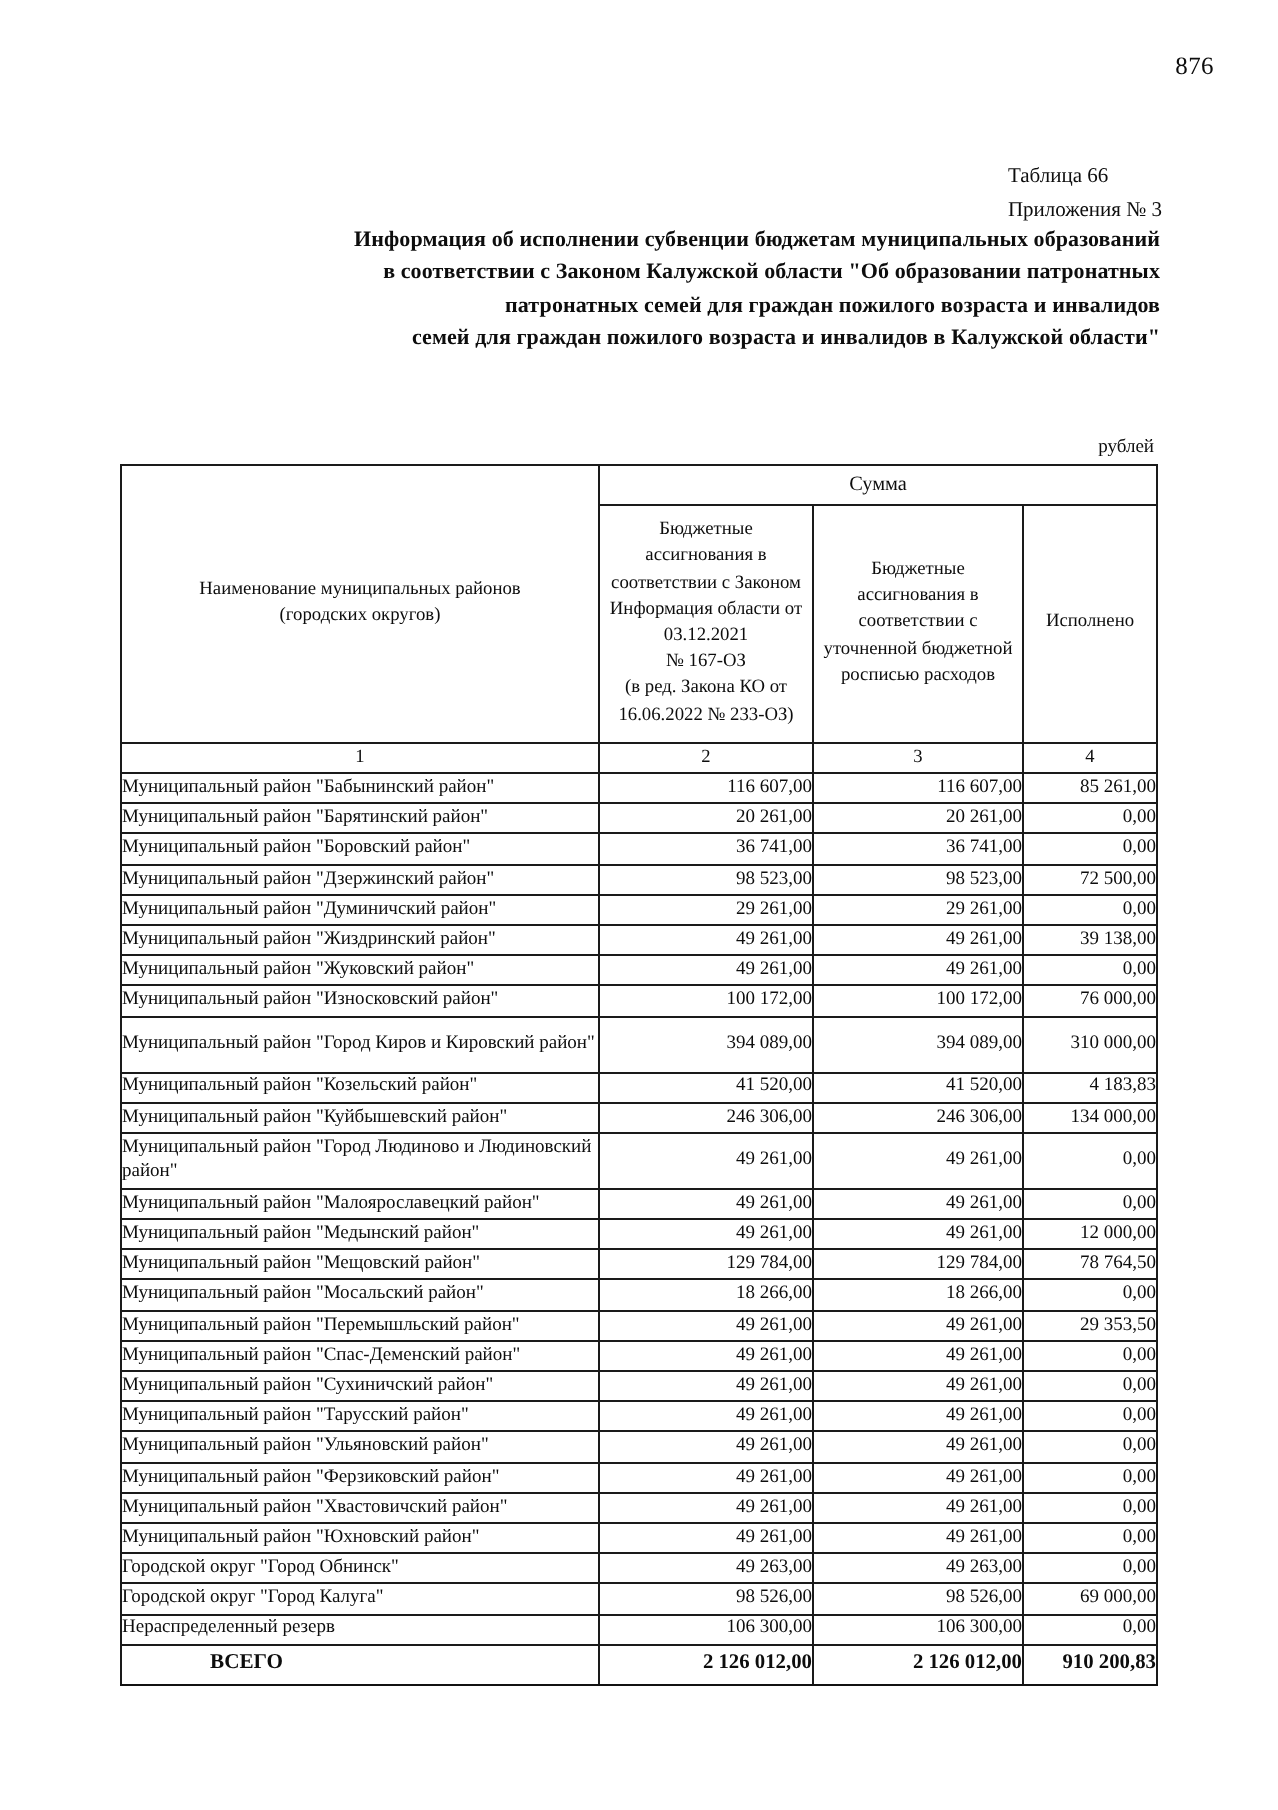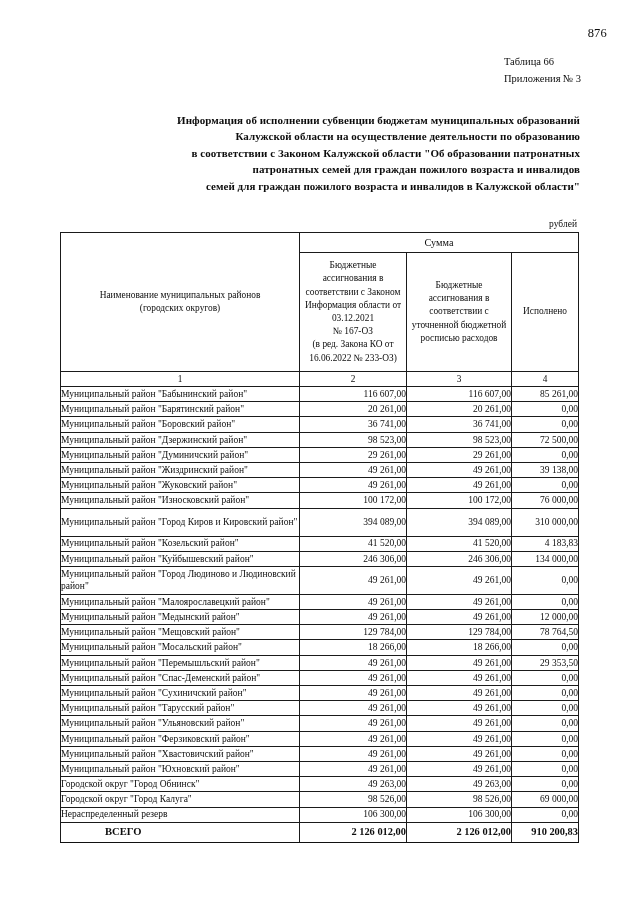--- a/index.html
+++ b/index.html
@@ -25,21 +25,21 @@
   .page-number {
     position: absolute;
     top: 26px;
     right: 32px;
     font-size: 12.5px;
     letter-spacing: .2px;
   }
   
   .doc-ref {
     position: absolute;
-    top: 53px;
+    top: 80px;
     right: 58px;
     text-align: left;
     font-size: 10.5px;
     line-height: 17px;
   }
   
   .heading {
     position: absolute;
     top: 112px;
     left: 60px;
@@ -141,21 +141,20 @@
 
   <div class="page-number">876</div>
 
   <div class="doc-ref">
     <div>Таблица 66</div>
     <div>Приложения № 3</div>
   </div>
 
   <div class="heading">
     <div>Информация об исполнении субвенции бюджетам муниципальных образований</div>
-    <div>Калужской области на осуществление деятельности по образованию</div>
     <div>в соответствии с Законом Калужской области "Об образовании патронатных</div>
     <div>патронатных семей для граждан пожилого возраста и инвалидов</div>
     <div>семей для граждан пожилого возраста и инвалидов в Калужской области"</div>
   </div>
 
   <div class="units">рублей</div>
 
   <div class="tbl-wrap">
     <table class="grid">
       <colgroup>

